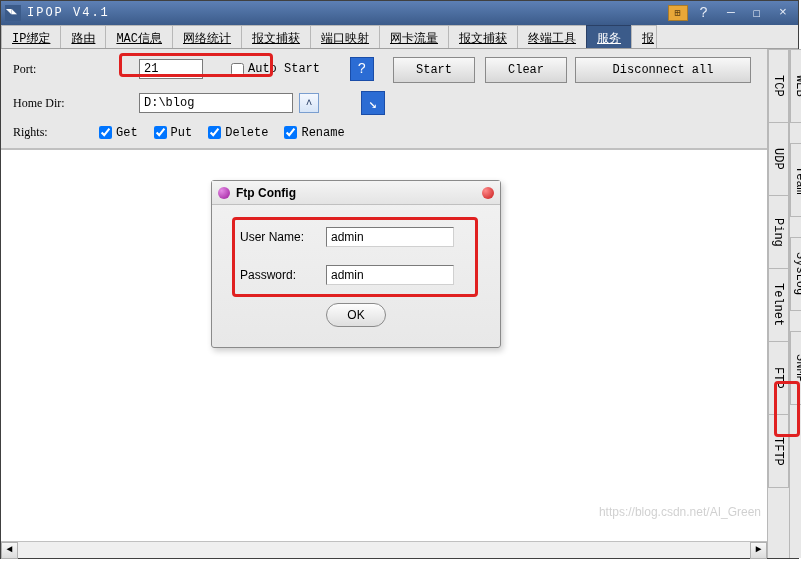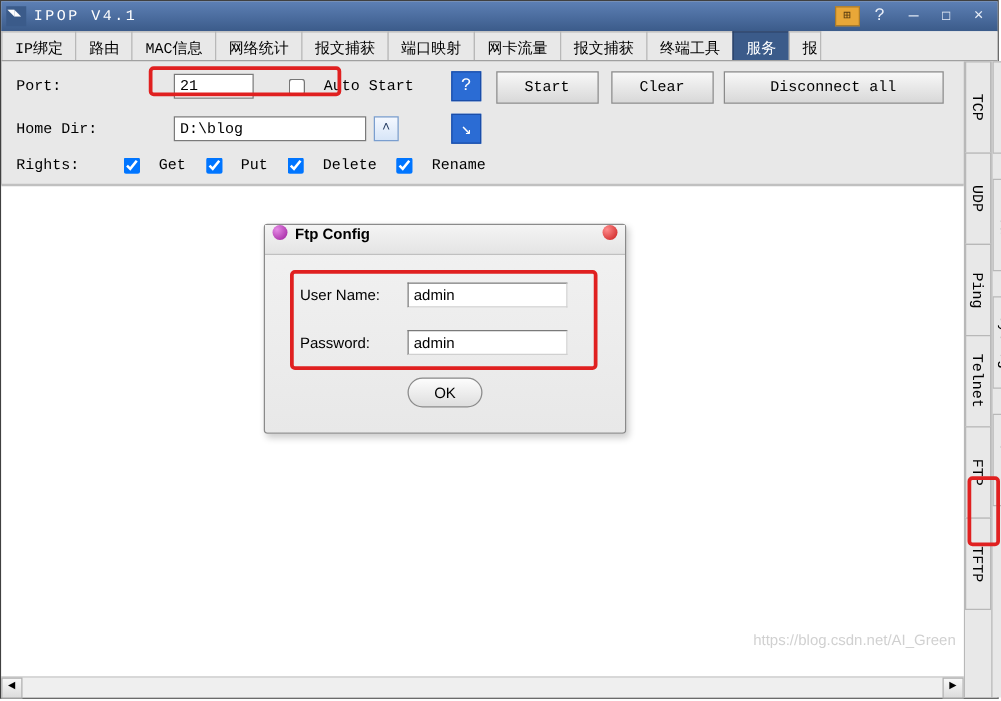--- a/index.html
+++ b/index.html
@@ -11,54 +11,54 @@
   .titlebar .app-icon { width:16px; height:16px; background:#3b5b8a; margin-right:6px; position:relative; }
   .titlebar .app-icon::before { content:"◥◣"; color:#fff; font-size:9px; position:absolute; left:1px; top:1px; }
   .titlebar .title { flex:1; letter-spacing:2px; }
   .titlebar .tb-right { display:flex; gap:4px; align-items:center; }
   .titlebar .tb-ico { width:20px; height:16px; background:#e8a738; border:1px solid #aa7b2a; font-size:10px; display:flex; align-items:center; justify-content:center; color:#5a3d10; }
   .titlebar .hlp { color:#e8eef8; font-size:14px; padding:0 8px; }
   .titlebar .wbtn { width:22px; height:16px; color:#e8eef8; text-align:center; font-size:13px; cursor:pointer; }
 
   
   .tabs { display:flex; height:24px; background:#e8e8e8; border-bottom:1px solid #a0a0a0; }
-  .tabs .tab { padding:4px 10px 0 10px; border:1px solid #b8b8b8; border-bottom:none; margin-right:-1px; background:#e8e8e8; height:23px; cursor:pointer; }
+  .tabs .tab { padding:4px 10px 0 10px; border:1px solid #b8b8b8; border-bottom:none; margin-right:-1px; background:#e8e8e8; height:23px; cursor:pointer;text-decoration:underline; }
   .tabs .tab.active { background:#3b5b8a; color:#fff; border-color:#2a4066; }
   .tabs .tab.partial { padding-right:2px; }
 
   
   .client { display:flex; height:509px; }
   .main { flex:1; display:flex; flex-direction:column; }
   .toolbar { padding:8px 12px; border-bottom:1px solid #c0c0c0; display:flex; gap:8px; }
   .left-col { width:90px; text-align:center; padding-top:2px; }
   .traffic-icon { width:14px; height:22px; margin:0 auto 4px auto; background:#222; border-radius:2px; position:relative; }
   .traffic-icon::before { content:""; position:absolute; top:3px; left:4px; width:6px; height:6px; background:#d33; border-radius:50%; }
   .traffic-icon::after { content:""; position:absolute; bottom:3px; left:4px; width:6px; height:6px; background:#2a2; border-radius:50%; }
   .rows { display:flex; flex-direction:column; gap:10px; }
   .row { display:flex; align-items:center; gap:6px; }
-  .lbl { width:80px; text-align:left; font-family:Liberation Mono, monospace; }
+  .lbl { width:80px; text-align:left; font-family:Liberation Serif, serif; }
   input.txt { height:20px; border:1px solid #7a7a7a; background:#fff; padding:0 4px; font-family:"Courier New",monospace;margin-left:40px; }
   .port-input { width:64px; }
   .home-input { width:154px; }
-  .chk { display:flex; align-items:center; gap:15px; }
+  .chk { display:flex; align-items:center; gap:4px; }
   .chk input[type=checkbox] { width:13px; height:13px; margin:0; }
   .blue-btn { width:24px; height:24px; background:#2b6cd4; color:#fff; display:flex; align-items:center; justify-content:center; border:1px solid #1a4da8; font-size:14px; }
   .actions { display:flex; flex-direction:row; gap:8px; margin-left:auto; margin-right:4px; }
   .actions .arow { display:flex; gap:10px; }
   button.wbtn2 { height:26px; border:1px solid #8a8a8a; background:linear-gradient(#f8f8f8,#d8d8d8); font-family:"Courier New",monospace; padding:0 14px; cursor:pointer; }
   button.wbtn2.wide { width:176px; }
   .drop-btn { width:20px; height:20px; border:1px solid #7a9ecf; background:linear-gradient(#f4f8ff,#d7e5f7); text-align:center; line-height:18px; font-size:11px; color:#2a4066; cursor:pointer; }
 
   
   .hl { border:3px solid #e02020; border-radius:4px; position:absolute; pointer-events:none; }
 
   
   .canvas { flex:1; background:#fff; position:relative; border-top:1px solid #c0c0c0; }
   .dialog { position:absolute; left:210px; top:30px; width:290px; border:1px solid #8a8a8a; background:linear-gradient(#f2f2f2,#e8e8e8); border-radius:3px; box-shadow:2px 3px 6px rgba(0,0,0,.2); }
-  .dialog .d-title { height:24px; display:flex; padding:0 6px; background:linear-gradient(#f4f4f4,#e4e4e4); border-bottom:1px solid #c0c0c0; }
+  .dialog .d-title { height:24px; display:flex; align-items:center; padding:0 6px; background:linear-gradient(#f4f4f4,#e4e4e4); border-bottom:1px solid #c0c0c0; }
   .dialog .d-title .dot { width:12px; height:12px; border-radius:50%; background:radial-gradient(circle at 30% 30%, #e58ae5, #9b1a9b); margin-right:6px; }
   .dialog .d-title .close-dot { width:12px; height:12px; border-radius:50%; background:radial-gradient(circle at 30% 30%, #ff8b8b, #c81a1a); margin-left:auto; cursor:pointer; }
   .dialog .d-body { padding:22px 28px 14px 28px; position:relative; }
   .fld { display:flex; align-items:center; gap:10px; margin-bottom:18px; }
   .fld .flbl { width:76px; font-family:"Tahoma",sans-serif; font-size:12px; }
   .fld input { width:128px; height:20px; border:1px solid #7a7a7a; border-right-color:#d0d0d0; border-bottom-color:#d0d0d0; background:#fff; padding:0 4px; font-family:"Tahoma",sans-serif; }
   .okbtn { display:block; margin:6px auto 6px auto; width:60px; height:24px; border-radius:12px; border:1px solid #8a8a8a; background:linear-gradient(#fdfdfd,#dedede); cursor:pointer; font-family:"Tahoma",sans-serif; }
 
   
   .vstrip { width:22px; background:#e8e8e8; border-left:1px solid #b8b8b8; display:flex; flex-direction:column; }

